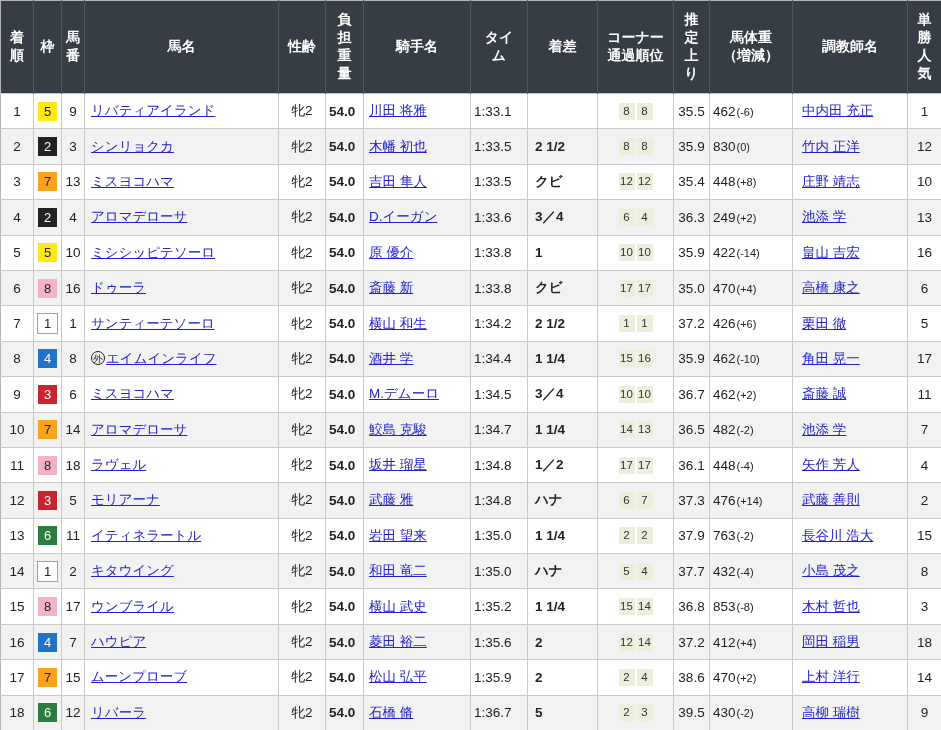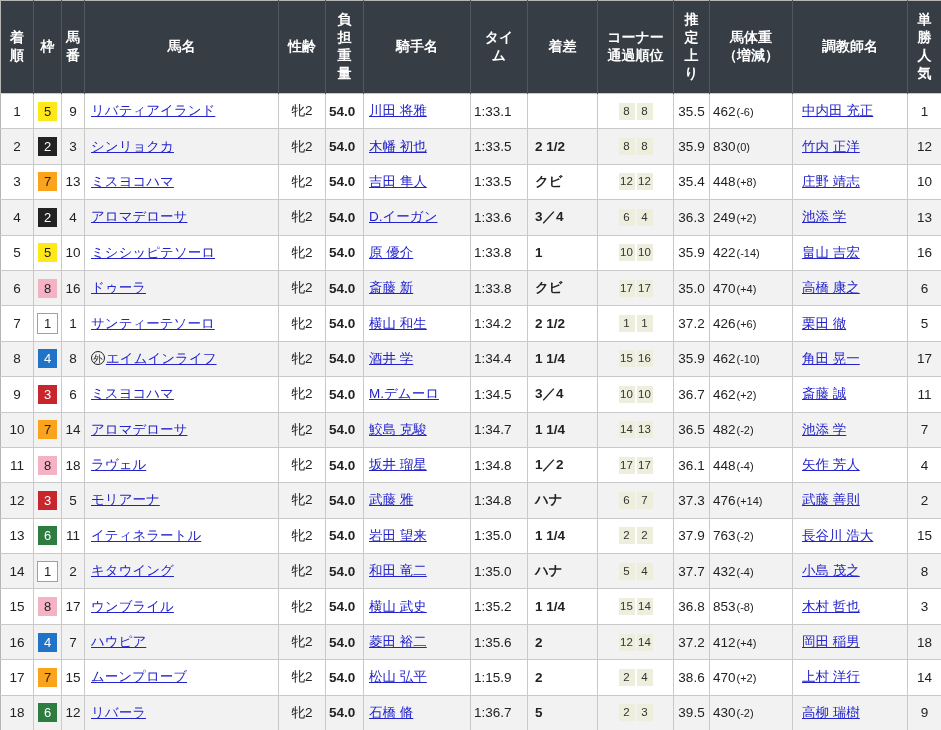--- a/index.html
+++ b/index.html
@@ -373,21 +373,21 @@
     <td class="c-fav">18</td>
   </tr>
       <tr class="data-row">
     <td class="c-rank"><span>17</span></td>
     <td class="c-waku"><span class="waku-box" style="background: rgb(249, 164, 28); color: rgb(34, 34, 34);">7</span></td>
     <td class="c-num"><span>15</span></td>
     <td class="c-horse"><a class="lnk">ムーンプローブ</a></td>
     <td class="c-sexage">牝2</td>
     <td class="c-carried">54.0</td>
     <td class="c-jockey"><a class="lnk">松山 弘平</a></td>
-    <td class="c-time">1:15.9</td>
+    <td class="c-time">1:35.9</td>
     <td class="c-margin">2</td>
     <td class="c-corners"><span class="corner-box">2</span><span class="corner-box">4</span></td>
     <td class="c-last3f">38.6</td>
     <td class="c-bodyweight"><span>470</span><span class="wdiff">(+2)</span></td>
     <td class="c-trainer"><a class="lnk">上村 洋行</a></td>
     <td class="c-fav">14</td>
   </tr>
       <tr class="data-row">
     <td class="c-rank"><span>18</span></td>
     <td class="c-waku"><span class="waku-box" style="background: rgb(45, 125, 65); color: rgb(255, 255, 255);">6</span></td>

